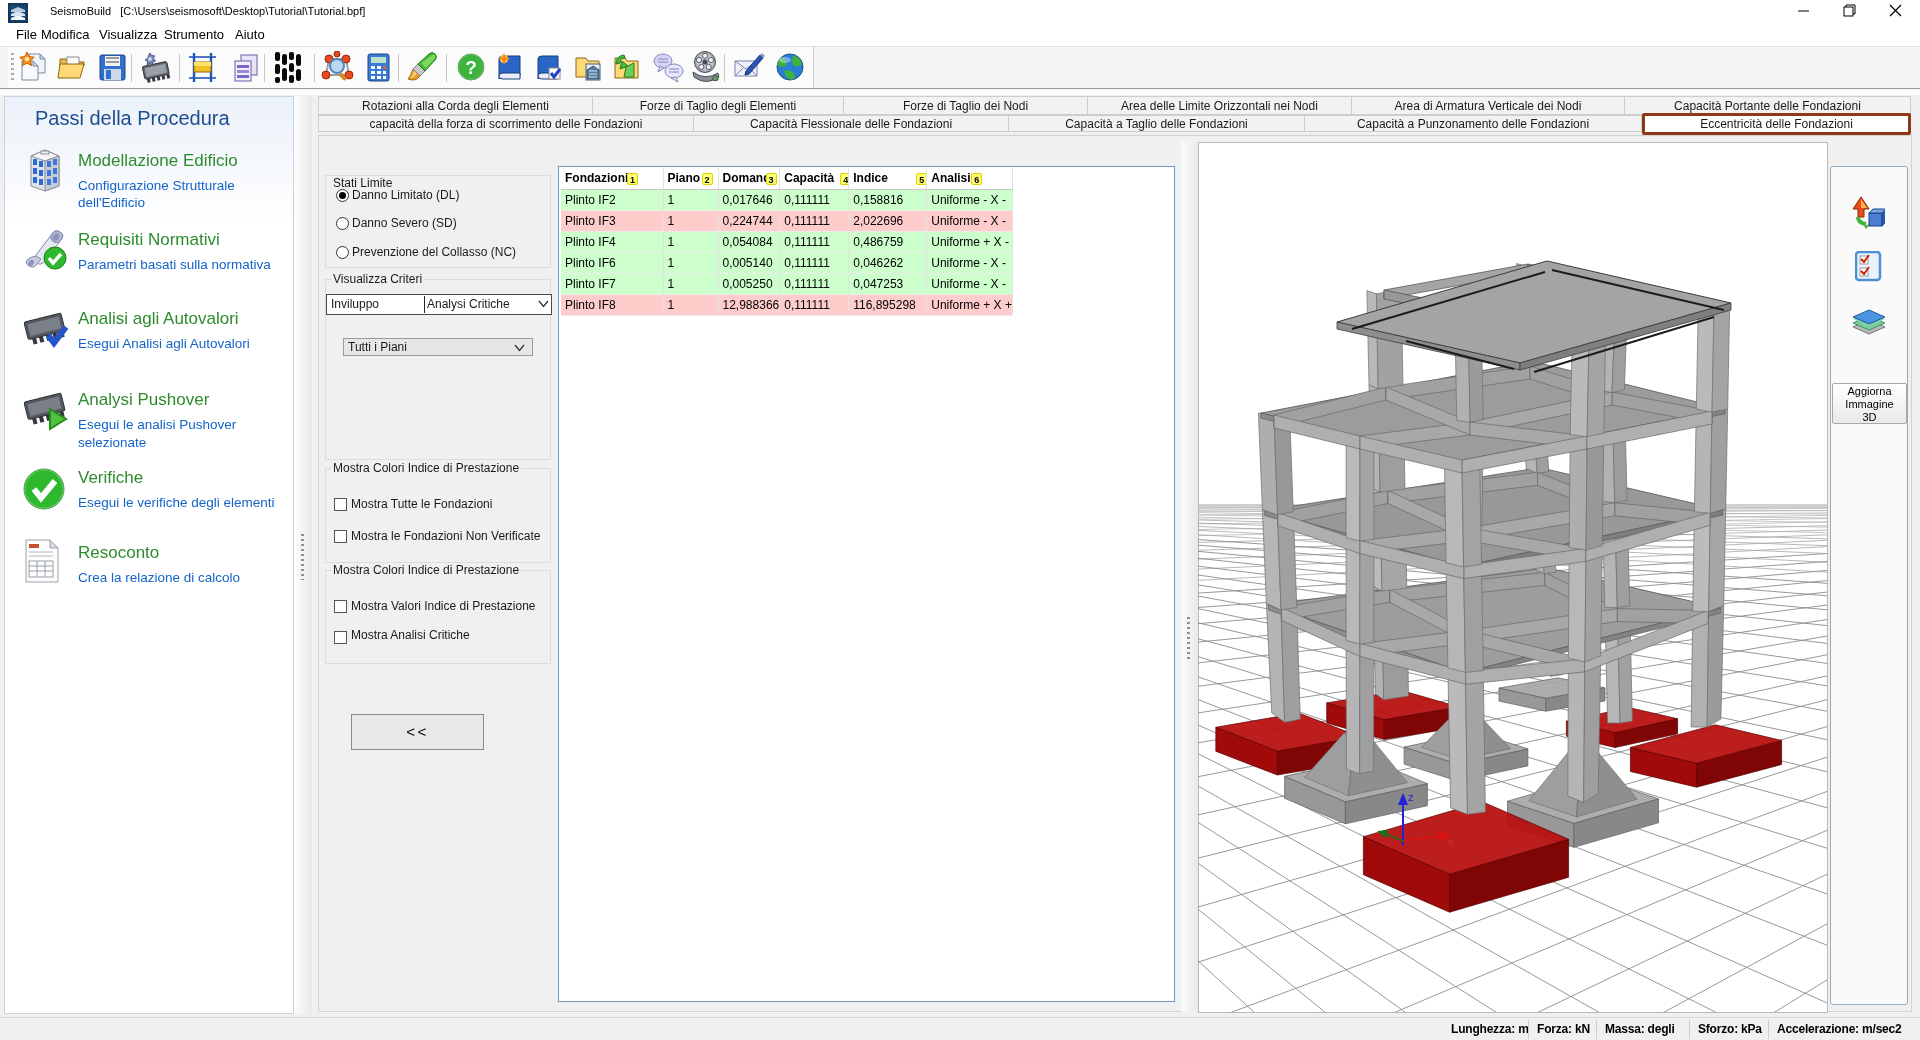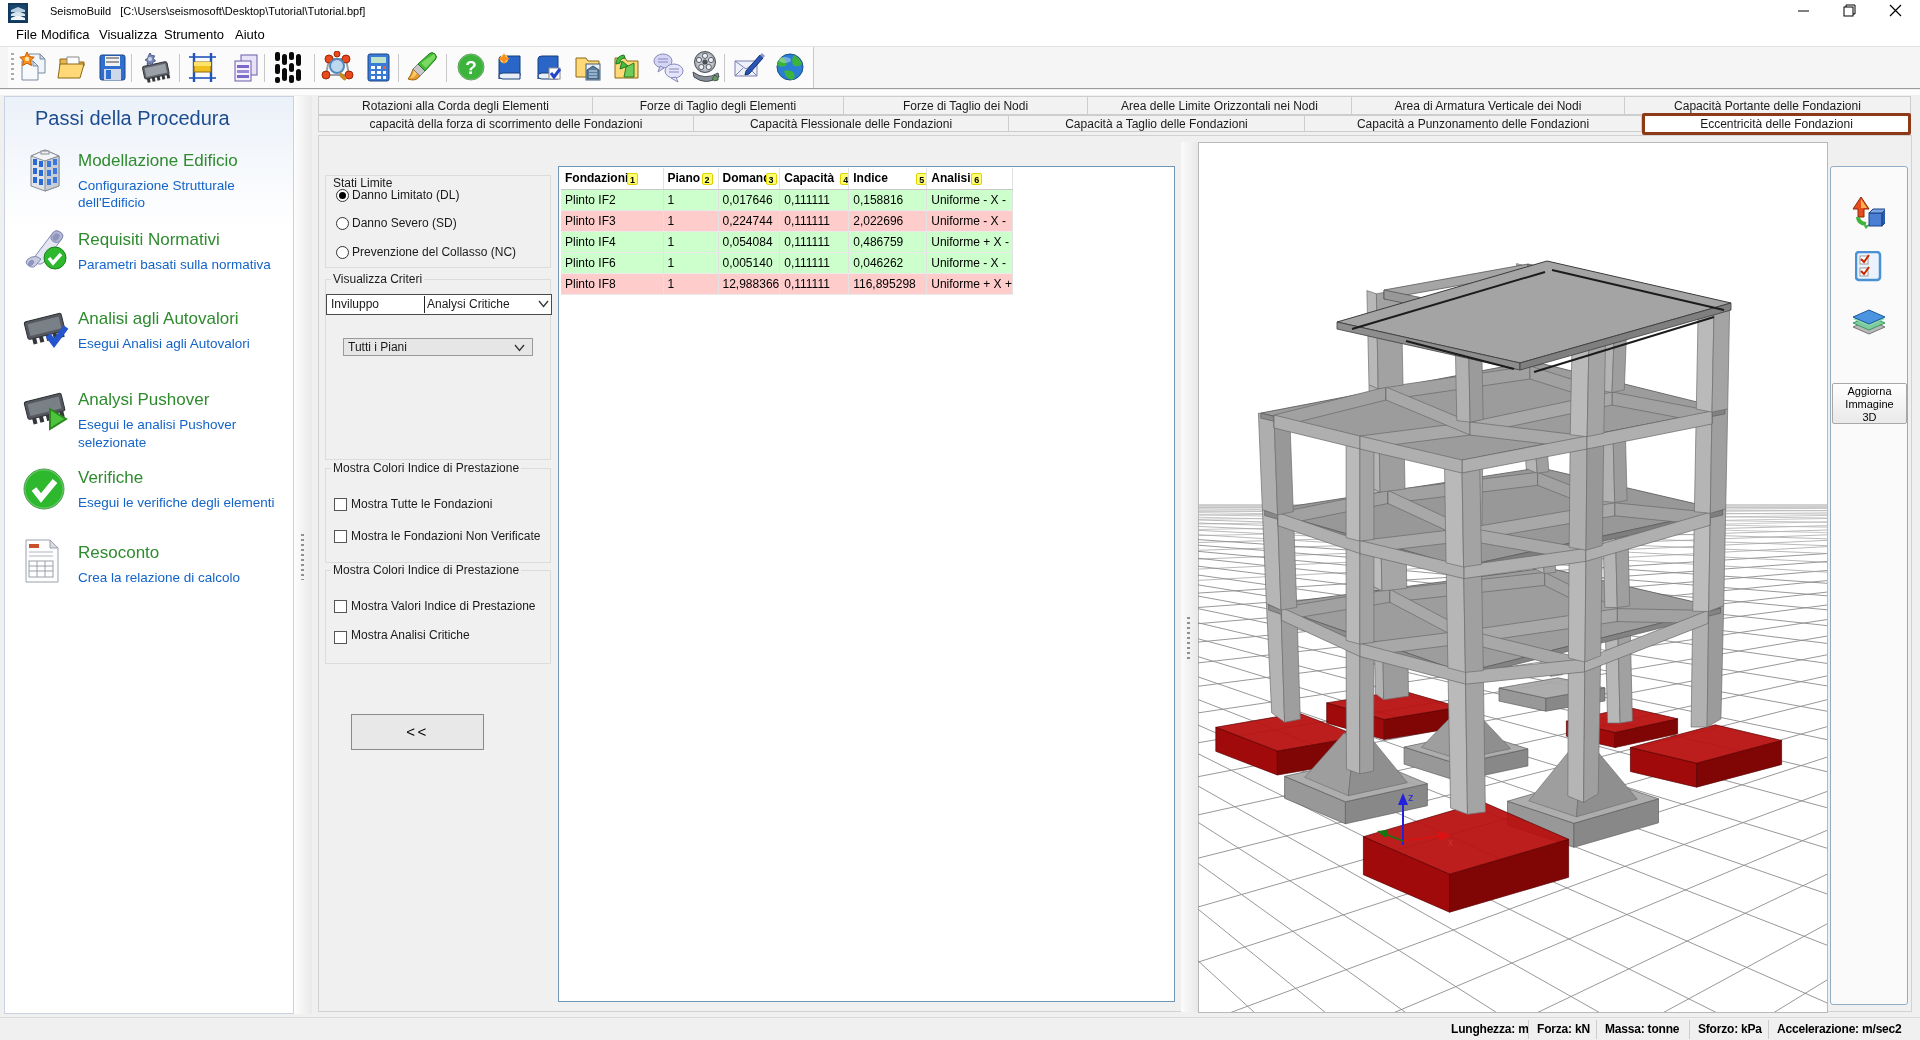--- a/index.html
+++ b/index.html
@@ -464,20 +464,28 @@
           <td class="rg">0,111111</td>
           <td class="rg">0,486759</td>
           <td class="rg">Uniforme + X -</td>
         </tr>
         <tr>
           <td class="rg">Plinto IF6</td>
           <td class="rg">1</td>
           <td class="rg">0,005140</td>
           <td class="rg">0,111111</td>
           <td class="rg">0,046262</td>
+          <td class="rg">Uniforme - X -</td>
+        </tr>
+        <tr>
+          <td class="rg">Plinto IF7</td>
+          <td class="rg">1</td>
+          <td class="rg">0,005250</td>
+          <td class="rg">0,111111</td>
+          <td class="rg">0,047253</td>
           <td class="rg">Uniforme - X -</td>
         </tr>
         <tr>
           <td class="rr">Plinto IF8</td>
           <td class="rr">1</td>
           <td class="rr">12,988366</td>
           <td class="rr">0,111111</td>
           <td class="rr">116,895298</td>
           <td class="rr">Uniforme + X +</td>
         </tr>
@@ -751,18 +759,18 @@
       <path d="M2 12 L18 5 L34 12 L18 19 Z" fill="#4a94e0" stroke="#1c5aa0"></path>
     </svg>
   </div>
 <div class="abs" id="btn3d">Aggiorna<br>Immagine<br>3D</div>
 <div class="abs" id="btnlt">&lt;&lt;</div>
 <div class="abs" id="statusbar">
 <span class="st" style="left:1451px">Lunghezza: m</span>
     <div class="stsep" style="left:1528px"></div>
 <span class="st" style="left:1537px">Forza: kN</span>
     <div class="stsep" style="left:1596px"></div>
-<span class="st" style="left:1605px">Massa: tonne</span>
+<span class="st" style="left:1605px">Massa: degli</span>
     <div class="stsep" style="left:1689px"></div>
 <span class="st" style="left:1698px">Sforzo: kPa</span>
     <div class="stsep" style="left:1768px"></div>
 <span class="st" style="left:1777px">Accelerazione: m/sec2</span>
 </div>
 
 </body></html>

